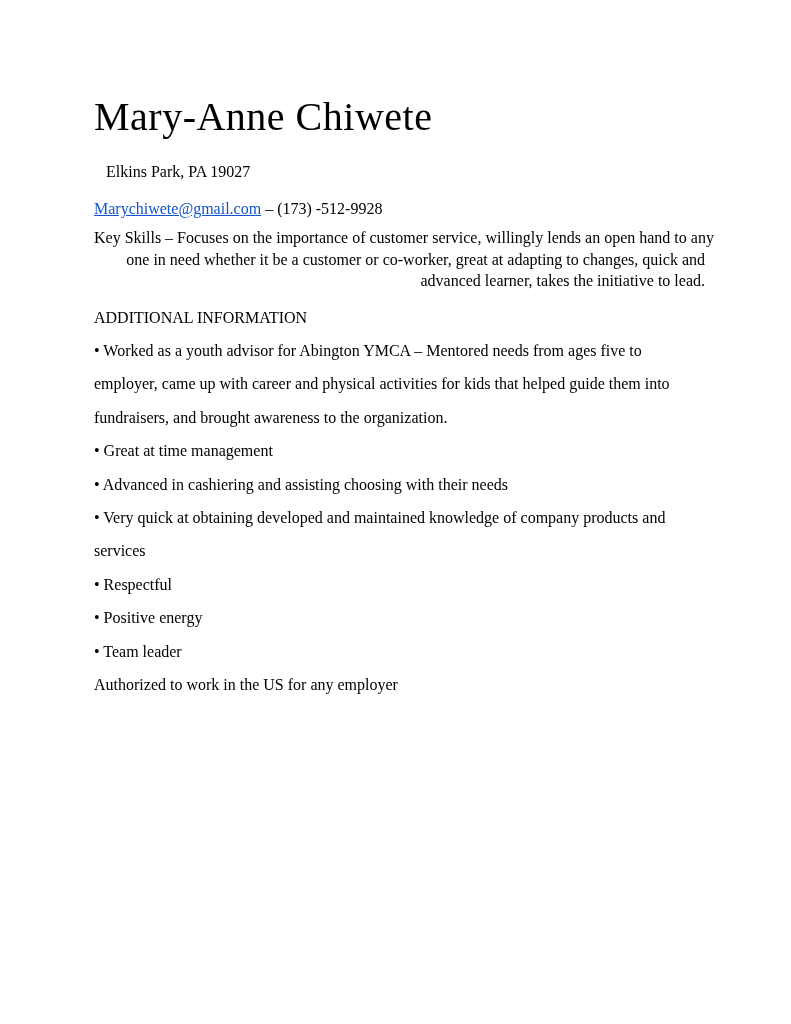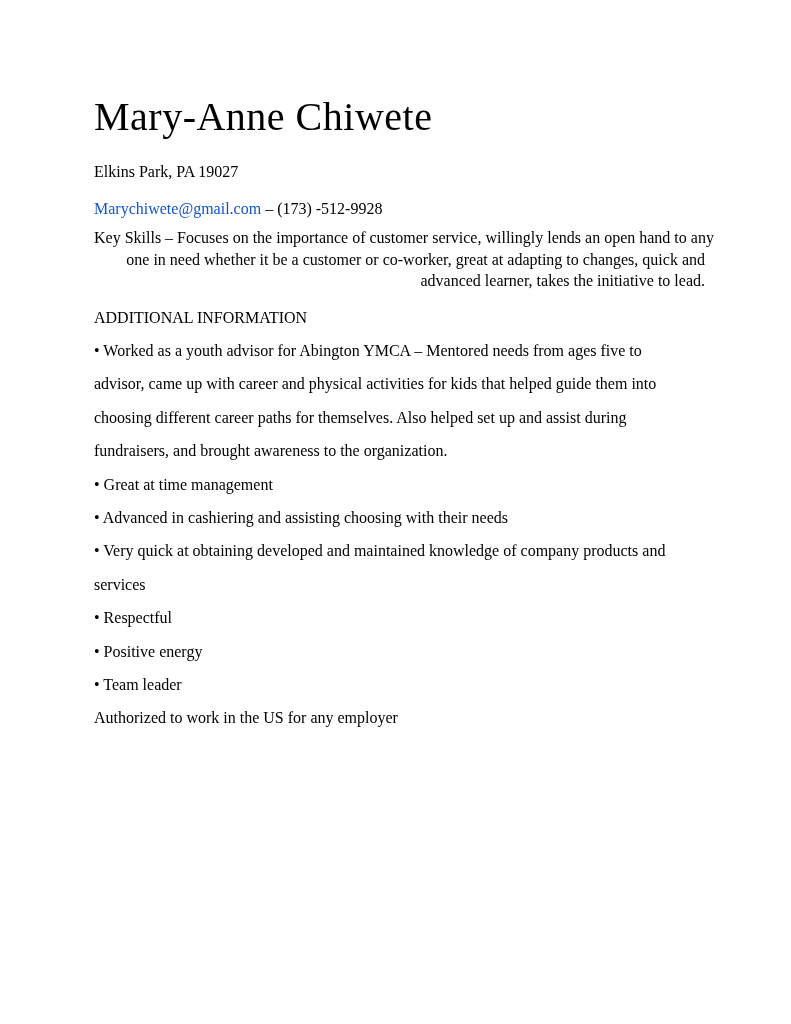--- a/index.html
+++ b/index.html
@@ -30,30 +30,31 @@
     font-weight: 400;
     letter-spacing: 0.5px;
     margin: 0 0 24px 0;
     white-space: nowrap;
   }
   .body-text {
     font-size: 16px;
   }
   .address-line {
     line-height: 21px;
-    margin: 0 0 16px 0;
+    margin: 0 0 16px 12px;
     white-space: nowrap;
   }
   .contact-line {
     line-height: 21px;
     margin: 0 0 8px 0;
     white-space: nowrap;
   }
   .email-link {
     color: var(--link-color, #1155CC);
+    text-decoration: underline;
     cursor: pointer;
   }
   .key-skills { margin: 0 0 15px 0; }
   .key-skills .line {
     line-height: 21.5px;
     white-space: nowrap;
     text-align: right;
   }
   .section-heading {
     font-size: 16px;
@@ -82,22 +83,21 @@
     <div class="body-text key-skills">
         <div class="line">Key Skills – Focuses on the importance of customer service, willingly lends an open hand to any</div>
         <div class="line">one in need whether it be a customer or co-worker, great at adapting to changes, quick and</div>
         <div class="line">advanced learner, takes the initiative to lead.</div>
       </div>
 
     <p class="section-heading">ADDITIONAL INFORMATION</p>
 
     <div class="body-text info-lines">
         <div class="line">• Worked as a youth advisor for Abington YMCA – Mentored needs from ages five to</div>
-        <div class="line">advisor, came up with career and physical activities for kids that helped guide them into</div>
-        <div class="line">choosing different career paths for themselves. Also helped set up and assist during</div>
+        <div class="line">employer, came up with career and physical activities for kids that helped guide them into</div>
         <div class="line">fundraisers, and brought awareness to the organization.</div>
         <div class="line">• Great at time management</div>
         <div class="line">• Advanced in cashiering and assisting choosing with their needs</div>
         <div class="line">• Very quick at obtaining developed and maintained knowledge of company products and</div>
         <div class="line">services</div>
         <div class="line">• Respectful</div>
         <div class="line">• Positive energy</div>
         <div class="line">• Team leader</div>
         <div class="line">Authorized to work in the US for any employer</div>
       </div>

